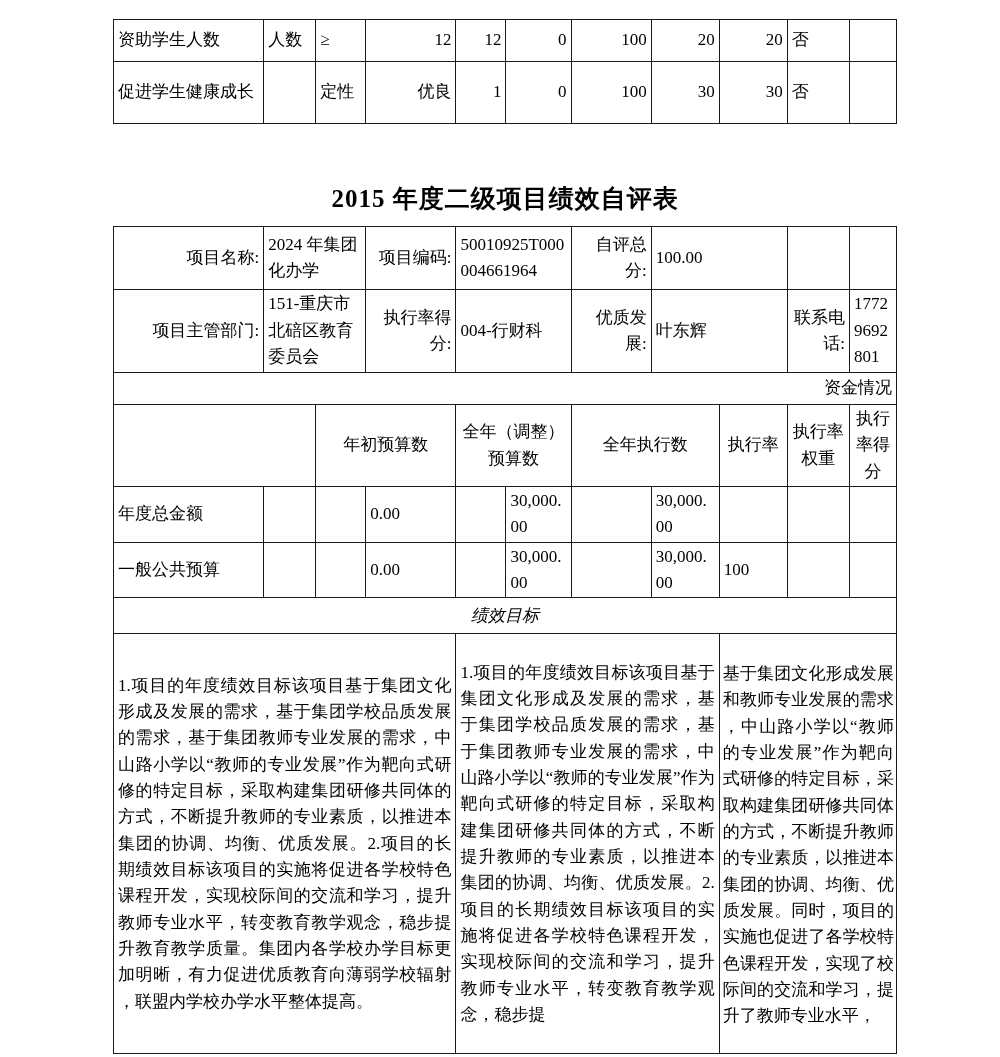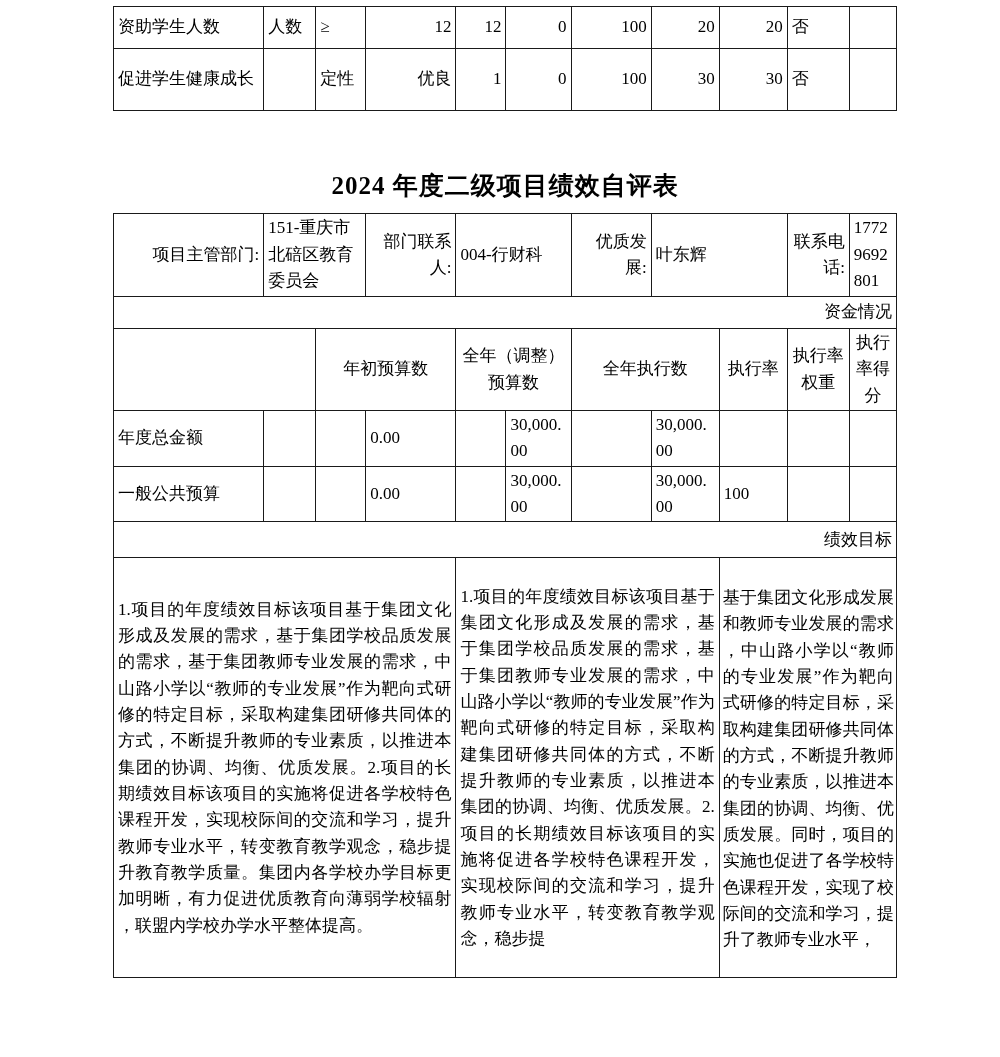--- a/index.html
+++ b/index.html
@@ -14,40 +14,40 @@
     font-size:17px;color:#000;
   }
   table.grid td,table.grid th{
     border:1px solid #1a1a1a;
     padding:1px 4px;
     vertical-align:middle;
     font-weight:normal;
     overflow:hidden;
     line-height:1.55;
   }
-  #top-table{margin-top:6px;}
+  #top-table{margin-top:19px;}
   .r-top1{height:42px;}
   .r-top2{height:62px;}
   .cl{text-align:left;}
   .cr{text-align:right;padding-right:3px;}
   .page-title{
     margin:58px 0 0 0;width:784px;
     text-align:center;font-size:25px;font-weight:bold;
     line-height:34px;letter-spacing:1px;
   }
   #main-table{margin-top:10px;}
   .r-status{height:25px;}
   .status-cell{text-align:right;padding-right:1px;}
   .r-info1{height:63px;}
   .r-info2{height:83px;}
   .lbl{text-align:right;padding-right:8px;}
   .val{text-align:left;padding-left:3px;}
   .brk{word-break:break-all;line-break:anywhere;}
   .band{height:29px;text-align:right;}
-  .band2{height:33px;text-align:right;}
+  .band2{height:33px;text-align:center;font-style:italic;}
   .r-fhead{height:60px;}
   .fh{text-align:center;padding:1px 2px;}
   .r-fund1{height:51px;}
   .r-fund2{height:54px;}
   .r-fund3{height:53px;}
   .numl{text-align:left;padding-left:3px;}
   .numr{text-align:right;padding-right:2px;}
   .r-ghead{height:30px;}
   .gh{text-align:center;padding:1px 2px;}
   .r-gtext{height:420px;}
@@ -101,44 +101,54 @@
       <td class="cr">0</td>
       <td class="cr">100</td>
       <td class="cr">30</td>
       <td class="cr">30</td>
       <td class="cl">否</td>
       <td></td>
     </tr>
   </tbody>
     </table>
 
-  <div class="page-title">2024 年度二级项目绩效自评表</div>
+  <div class="page-title">2015 年度二级项目绩效自评表</div>
 
   <table class="grid" id="main-table">
     <colgroup>
       <col style="width:150px">
         <col style="width:52px">
         <col style="width:50px">
       <col style="width:90px">
         <col style="width:50px">
         <col style="width:65px">
       <col style="width:80px">
         <col style="width:68px">
         <col style="width:68px">
       <col style="width:62px">
         <col style="width:47px">
     </colgroup>
 
     <tbody>
 
+    <tr class="r-info1">
+      <td class="lbl">项目名称:</td>
+      <td colspan="2" class="val">2024 年集团化办学</td>
+      <td class="lbl">项目编码:</td>
+      <td colspan="2" class="val brk">50010925T000004661964</td>
+      <td class="lbl">自评总分:</td>
+      <td colspan="2" class="val">100.00</td>
+      <td></td>
+      <td></td>
+    </tr>
 
     <tr class="r-info2">
       <td class="lbl">项目主管部门:</td>
       <td colspan="2" class="val">151-重庆市北碚区教育委员会</td>
-      <td class="lbl">部门联系人:</td>
+      <td class="lbl">执行率得分:</td>
       <td colspan="2" class="val">004-行财科</td>
       <td class="lbl">优质发展:</td>
       <td colspan="2" class="val">叶东辉</td>
       <td class="lbl">联系电话:</td>
       <td class="val brk">17729692801</td>
     </tr>
 
     <tr class="band">
       <td colspan="11" class="band">资金情况</td>
     </tr>

